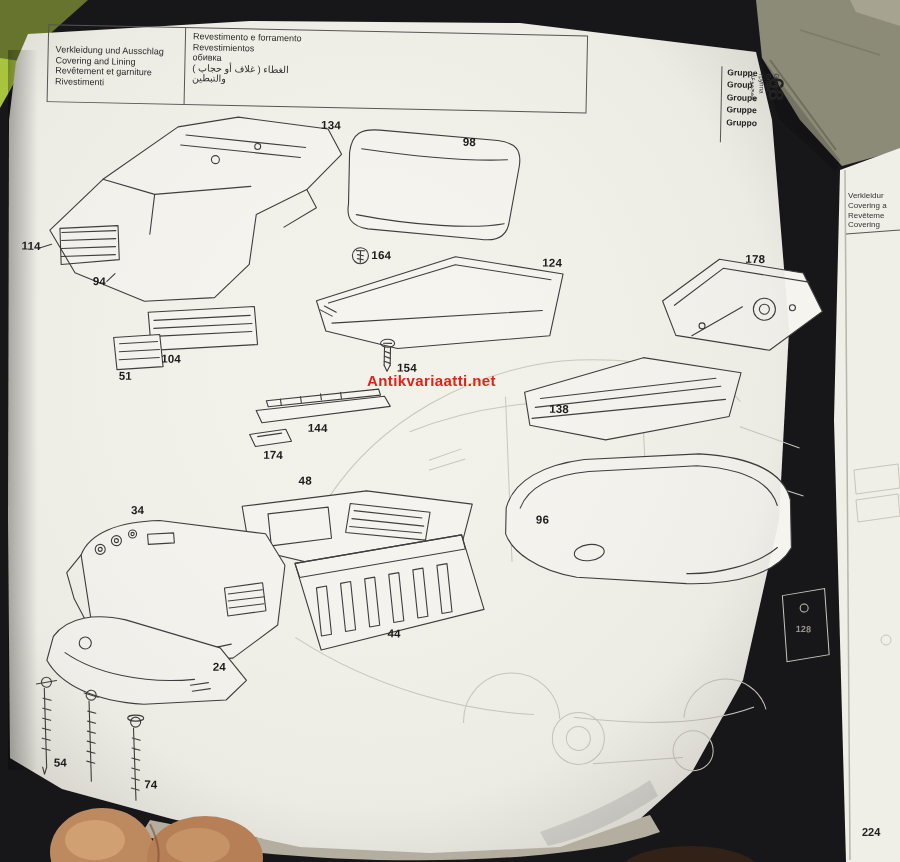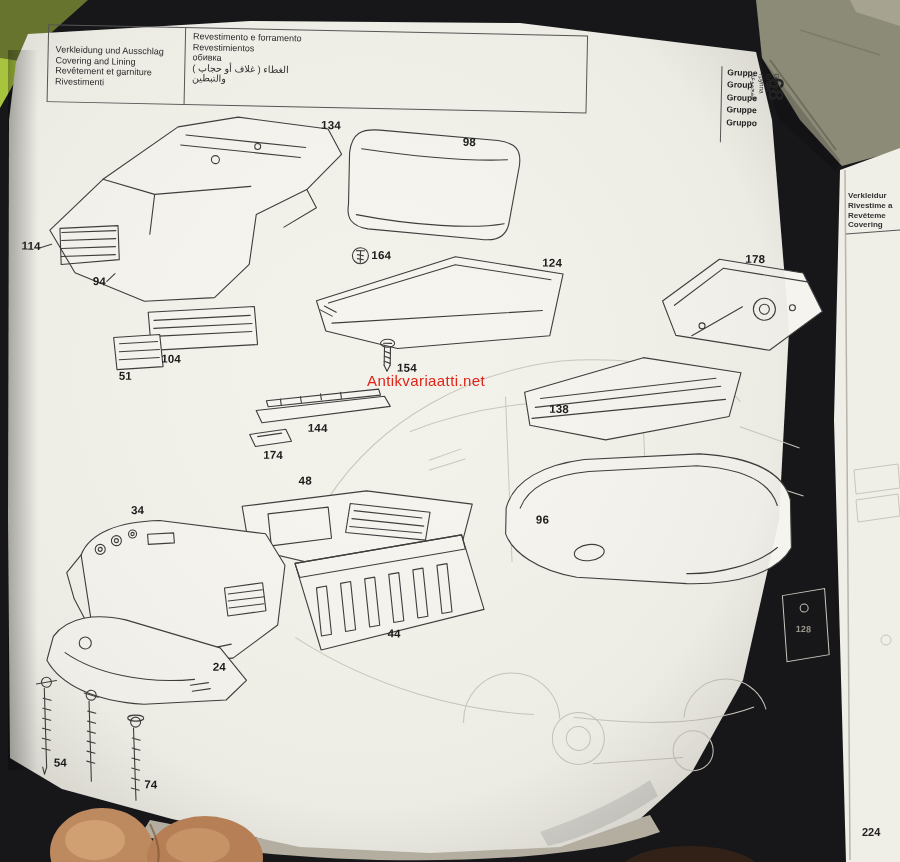--- a/index.html
+++ b/index.html
@@ -25,23 +25,23 @@
     position:absolute;left:714px;top:60px;width:92px;height:76px;
     border-left:1.1px solid #555;padding-left:5px;box-sizing:border-box;overflow:hidden;
   }
   .gword{font-size:8.5px;font-weight:bold;line-height:12.4px;color:#222;}
   .gcol2{position:absolute;left:58px;top:6px;transform:rotate(88deg);transform-origin:left top;font-size:6.5px;color:#333;width:66px;line-height:7.5px;white-space:nowrap;}
   .gnum{position:absolute;left:66px;top:10px;transform:rotate(90deg);transform-origin:left top;font-size:21px;font-weight:bold;color:#222;}
 
   .part-label{position:absolute;font-weight:bold;font-size:11.5px;color:#1c1c1c;letter-spacing:.2px;white-space:nowrap;}
   .part-label.faint{color:#9a978c;font-size:9px;}
 
-  .watermark{position:absolute;left:367px;top:372px;font-size:15px;font-weight:normal;color:#e02317;letter-spacing:.4px;}
-
-  .rp-header{position:absolute;left:848px;top:191px;width:52px;font-size:8px;font-weight:bold;line-height:9.8px;color:#333;overflow:hidden;white-space:nowrap;}
+  .watermark{position:absolute;left:367px;top:372px;font-size:15px;font-weight:bold;color:#e02317;letter-spacing:.4px;}
+
+  .rp-header{position:absolute;left:848px;top:191px;width:52px;font-size:8px;font-weight:normal;line-height:9.8px;color:#333;overflow:hidden;white-space:nowrap;}
   .rp-num{position:absolute;left:862px;top:826px;font-size:11px;font-weight:bold;color:#222;}
 </style>
 </head>
 <body>
 
 <svg width="900" height="862" viewBox="0 0 900 862">
   <defs>
     <radialGradient id="pageShade" cx="0.46" cy="0.42" r="0.75">
       <stop offset="0" stop-color="#ffffff" stop-opacity="0"></stop>
       <stop offset="0.7" stop-color="#555048" stop-opacity="0.04"></stop>
@@ -309,18 +309,18 @@
   <span class="part-label" style="left:61px;top:764px">54</span>
   <span class="part-label" style="left:152px;top:784px">74</span>
   <span class="part-label faint" style="left:800px;top:616px">128</span>
 </div>
 
 <div class="overlay-static">
   <div class="watermark">Antikvariaatti.net</div>
 
   <div class="rp-header">
     <div>Verkleidur</div>
-    <div>Rivestime a</div>
+    <div>Covering a</div>
     <div>Revêteme</div>
     <div>Covering</div>
   </div>
   <div class="rp-num">224</div>
 </div>
 
 </body></html>

